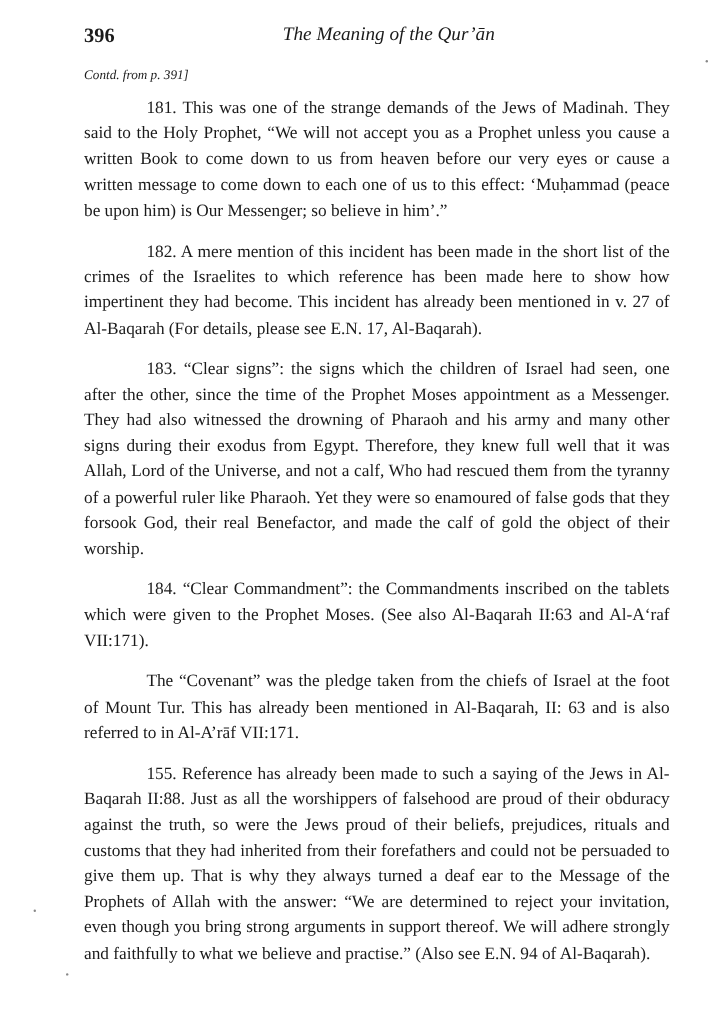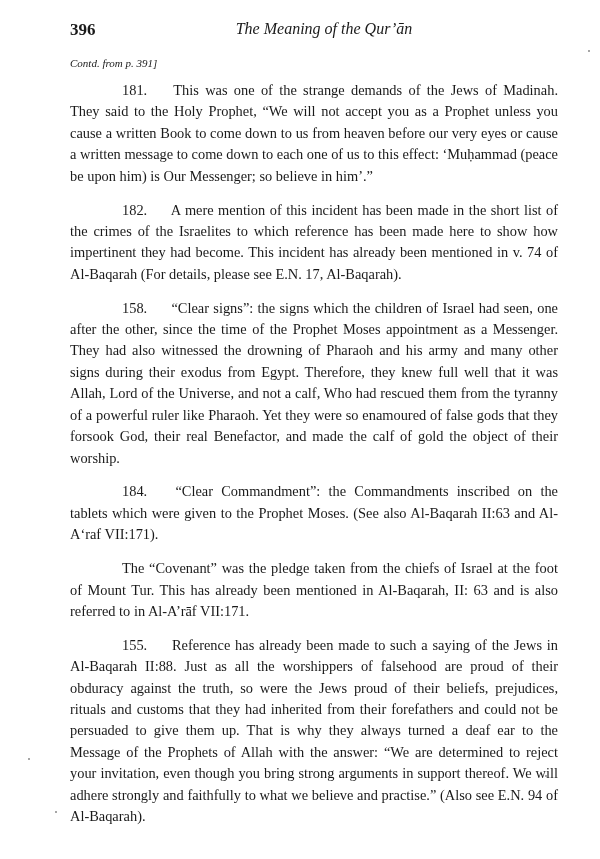--- a/index.html
+++ b/index.html
@@ -59,21 +59,21 @@
       width: 488px;
       font-size: 14.4px;
       line-height: 21.4px;
       text-align: justify;
     }
     .para {
       margin: 0 0 12.5px 0;
       text-indent: 52px;
     }
     .para .num {
-      margin-right: 20px;
+      margin-right: 0;
     }
     .speck {
       position: absolute;
       width: 2px;
       height: 2px;
       background: #888;
       border-radius: 1px;
     }
   </style>
 </head>
@@ -87,24 +87,24 @@
 
   <div class="contd">Contd. from p. 391]</div>
 
   <div class="body-text">
     <p class="para">
       <span class="num">181.</span>
       <span>This was one of the strange demands of the Jews of Madinah. They said to the Holy Prophet, “We will not accept you as a Prophet unless you cause a written Book to come down to us from heaven before our very eyes or cause a written message to come down to each one of us to this effect: ‘Muḥammad (peace be upon him) is Our Messenger; so believe in him’.”</span>
     </p>
     <p class="para">
       <span class="num">182.</span>
-      <span>A mere mention of this incident has been made in the short list of the crimes of the Israelites to which reference has been made here to show how impertinent they had become. This incident has already been mentioned in v. 74 of Al-Baqarah (For details, please see E.N. 17, Al-Baqarah).</span>
+      <span>A mere mention of this incident has been made in the short list of the crimes of the Israelites to which reference has been made here to show how impertinent they had become. This incident has already been mentioned in v. 27 of Al-Baqarah (For details, please see E.N. 17, Al-Baqarah).</span>
     </p>
     <p class="para">
-      <span class="num">158.</span>
+      <span class="num">183.</span>
       <span>“Clear signs”: the signs which the children of Israel had seen, one after the other, since the time of the Prophet Moses appointment as a Messenger. They had also witnessed the drowning of Pharaoh and his army and many other signs during their exodus from Egypt. Therefore, they knew full well that it was Allah, Lord of the Universe, and not a calf, Who had rescued them from the tyranny of a powerful ruler like Pharaoh. Yet they were so enamoured of false gods that they forsook God, their real Benefactor, and made the calf of gold the object of their worship.</span>
     </p>
     <p class="para">
       <span class="num">184.</span>
       <span>“Clear Commandment”: the Commandments inscribed on the tablets which were given to the Prophet Moses. (See also Al-Baqarah II:63 and Al-A‘raf VII:171).</span>
     </p>
     <p class="para">
       <span>The “Covenant” was the pledge taken from the chiefs of Israel at the foot of Mount Tur. This has already been mentioned in Al-Baqarah, II: 63 and is also referred to in Al-A’rāf VII:171.</span>
     </p>
     <p class="para">

